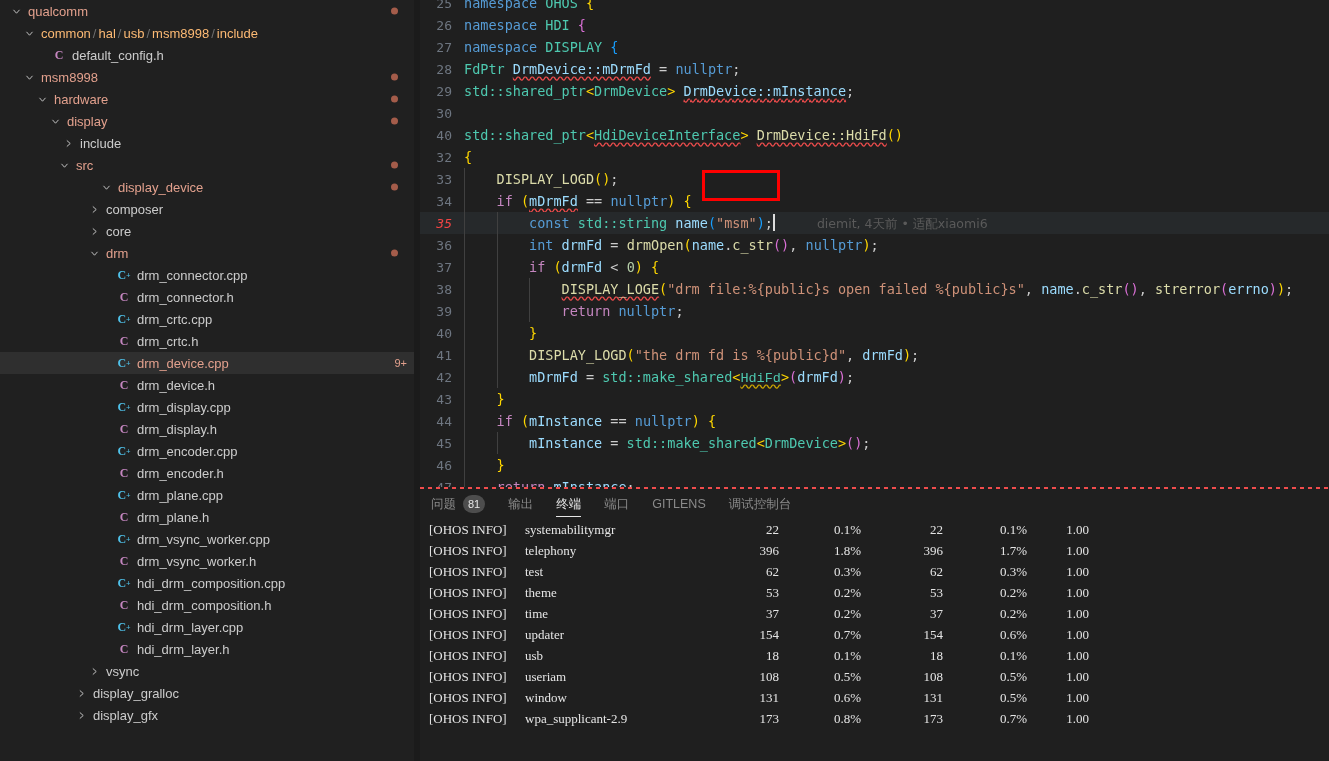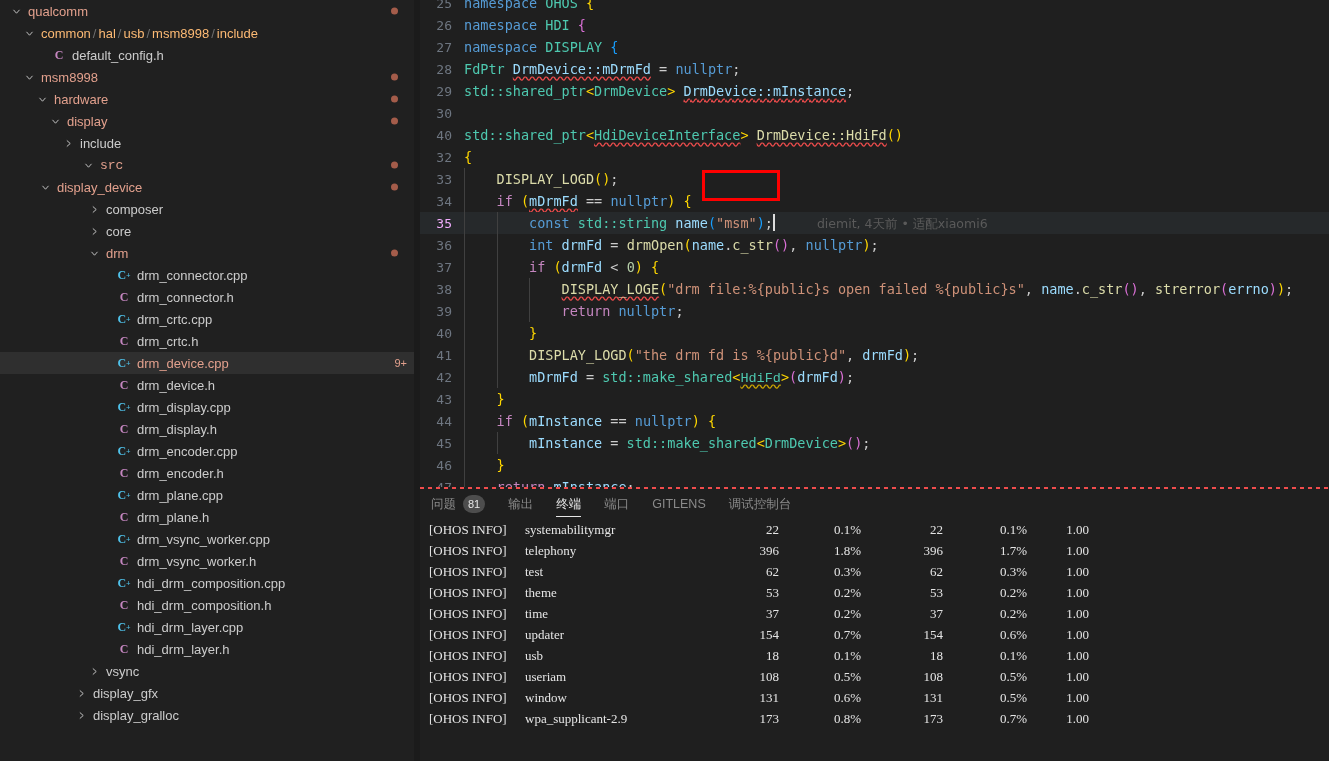--- a/index.html
+++ b/index.html
@@ -95,21 +95,21 @@
   .code-line.current { background: #26292b; }
   .ln {
     display: inline-block;
     width: 44px;
     text-align: right;
     color: #6e7681;
     padding-right: 12px;
     font-size: 13px;
     user-select: none;
   }
-  .ln.cur { color: #f0abfc; }
+  .ln.cur { color: #ef4444; font-style: italic; }
   .ctext { display: inline-block; vertical-align: top; }
 
   
   .iguide {
     position: absolute; top: 0; width: 1px; height: 22px;
     background: #404040;
   }
 
   
   .k   { color: #569cd6; }   
@@ -280,30 +280,30 @@
           <span class="dot"></span>
         </div>
         <div class="row" style="padding-left: 60px;">
           <span class="twisty">
             <svg width="11" height="11" viewBox="0 0 16 16">
               <path d="M6 4 L10.5 8 L6 12" stroke="currentColor" stroke-width="1.4" fill="none" stroke-linecap="round"></path>
             </svg>
           </span>
           <span class="lbl plain">include</span>
         </div>
-        <div class="row" style="padding-left: 80px; font-family: Liberation Mono, monospace;">
+        <div class="row" style="padding-left: 56px;">
           <span class="twisty">
             <svg width="11" height="11" viewBox="0 0 16 16">
               <path d="M4 6 L8 10.5 L12 6" stroke="currentColor" stroke-width="1.4" fill="none" stroke-linecap="round"></path>
             </svg>
           </span>
           <span class="lbl folder-mod">src</span>
           <span class="dot"></span>
         </div>
-        <div class="row" style="padding-left: 37px;">
+        <div class="row" style="padding-left: 98px;">
           <span class="twisty">
             <svg width="11" height="11" viewBox="0 0 16 16">
               <path d="M4 6 L8 10.5 L12 6" stroke="currentColor" stroke-width="1.4" fill="none" stroke-linecap="round"></path>
             </svg>
           </span>
           <span class="lbl folder-mod">display_device</span>
           <span class="dot"></span>
         </div>
         <div class="row" style="padding-left: 86px;">
           <span class="twisty">
@@ -428,29 +428,29 @@
             </svg>
           </span>
           <span class="lbl plain">vsync</span>
         </div>
         <div class="row" style="padding-left: 73px;">
           <span class="twisty">
             <svg width="11" height="11" viewBox="0 0 16 16">
               <path d="M6 4 L10.5 8 L6 12" stroke="currentColor" stroke-width="1.4" fill="none" stroke-linecap="round"></path>
             </svg>
           </span>
+          <span class="lbl plain">display_gralloc</span>
+        </div>
+        <div class="row" style="padding-left: 73px;">
+          <span class="twisty">
+            <svg width="11" height="11" viewBox="0 0 16 16">
+              <path d="M6 4 L10.5 8 L6 12" stroke="currentColor" stroke-width="1.4" fill="none" stroke-linecap="round"></path>
+            </svg>
+          </span>
           <span class="lbl plain">display_gfx</span>
-        </div>
-        <div class="row" style="padding-left: 73px;">
-          <span class="twisty">
-            <svg width="11" height="11" viewBox="0 0 16 16">
-              <path d="M6 4 L10.5 8 L6 12" stroke="currentColor" stroke-width="1.4" fill="none" stroke-linecap="round"></path>
-            </svg>
-          </span>
-          <span class="lbl plain">display_gralloc</span>
         </div>
       </div>
     <div class="sb-edge"></div>
   </div>
 
   <div class="editor-col">
 
     <div class="editor" id="editor" style="padding-top: 0px;">
         <div class="code-line" style="margin-top: -8px;"><span class="ln">25</span><span class="ctext"><span class="k">namespace</span> <span class="ty">OHOS</span> <span class="pr">{</span></span></div>
         <div class="code-line"><span class="ln">26</span><span class="ctext"><span class="k">namespace</span> <span class="ty">HDI</span> <span class="pr2">{</span></span></div>

